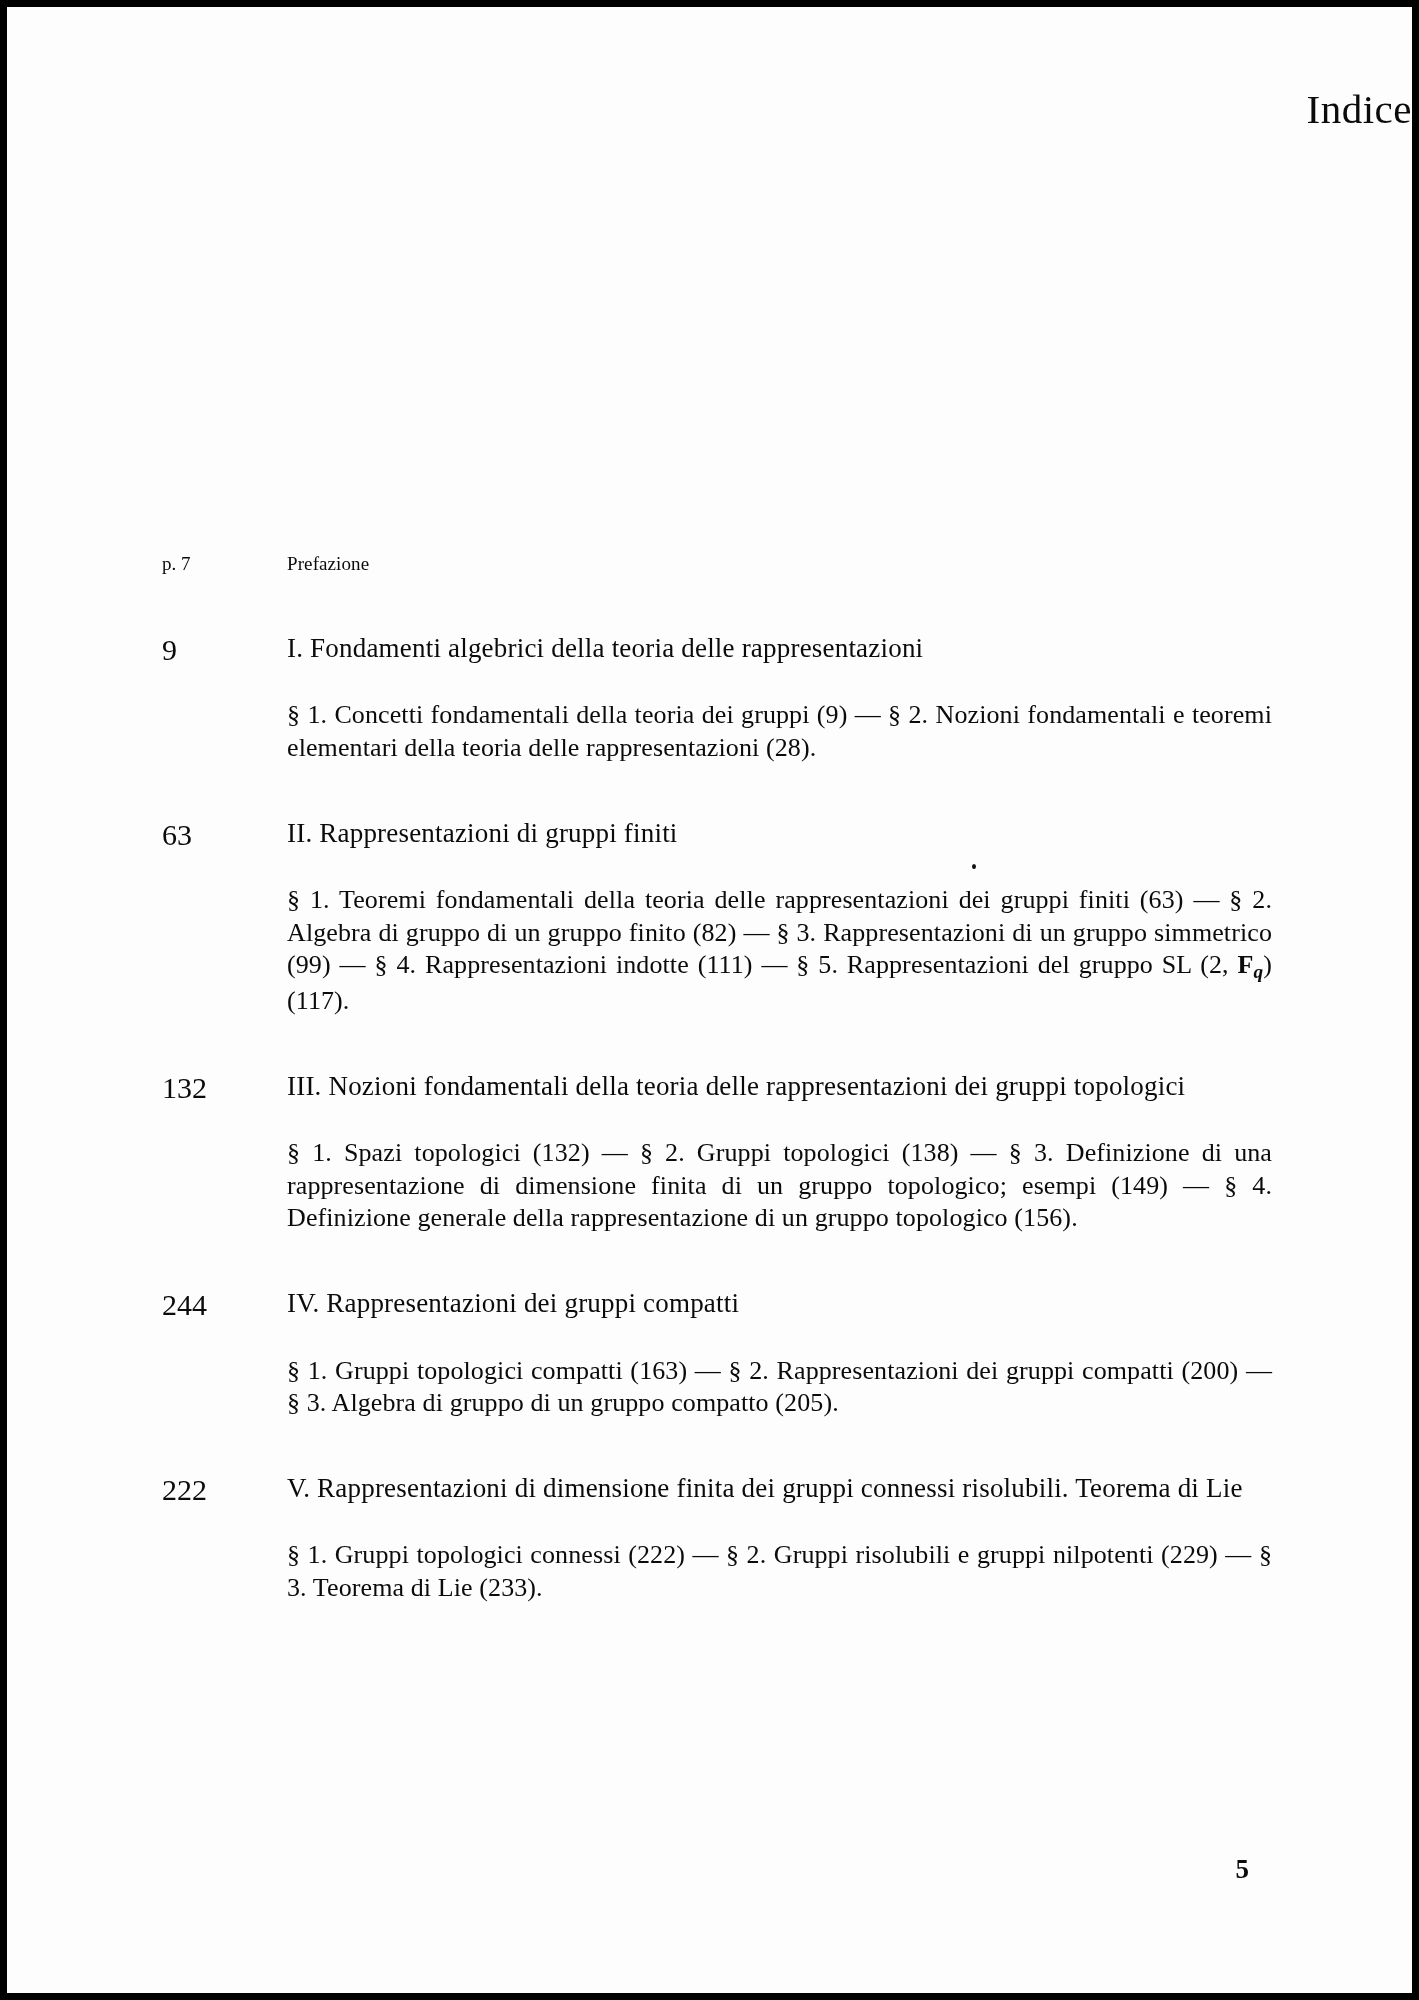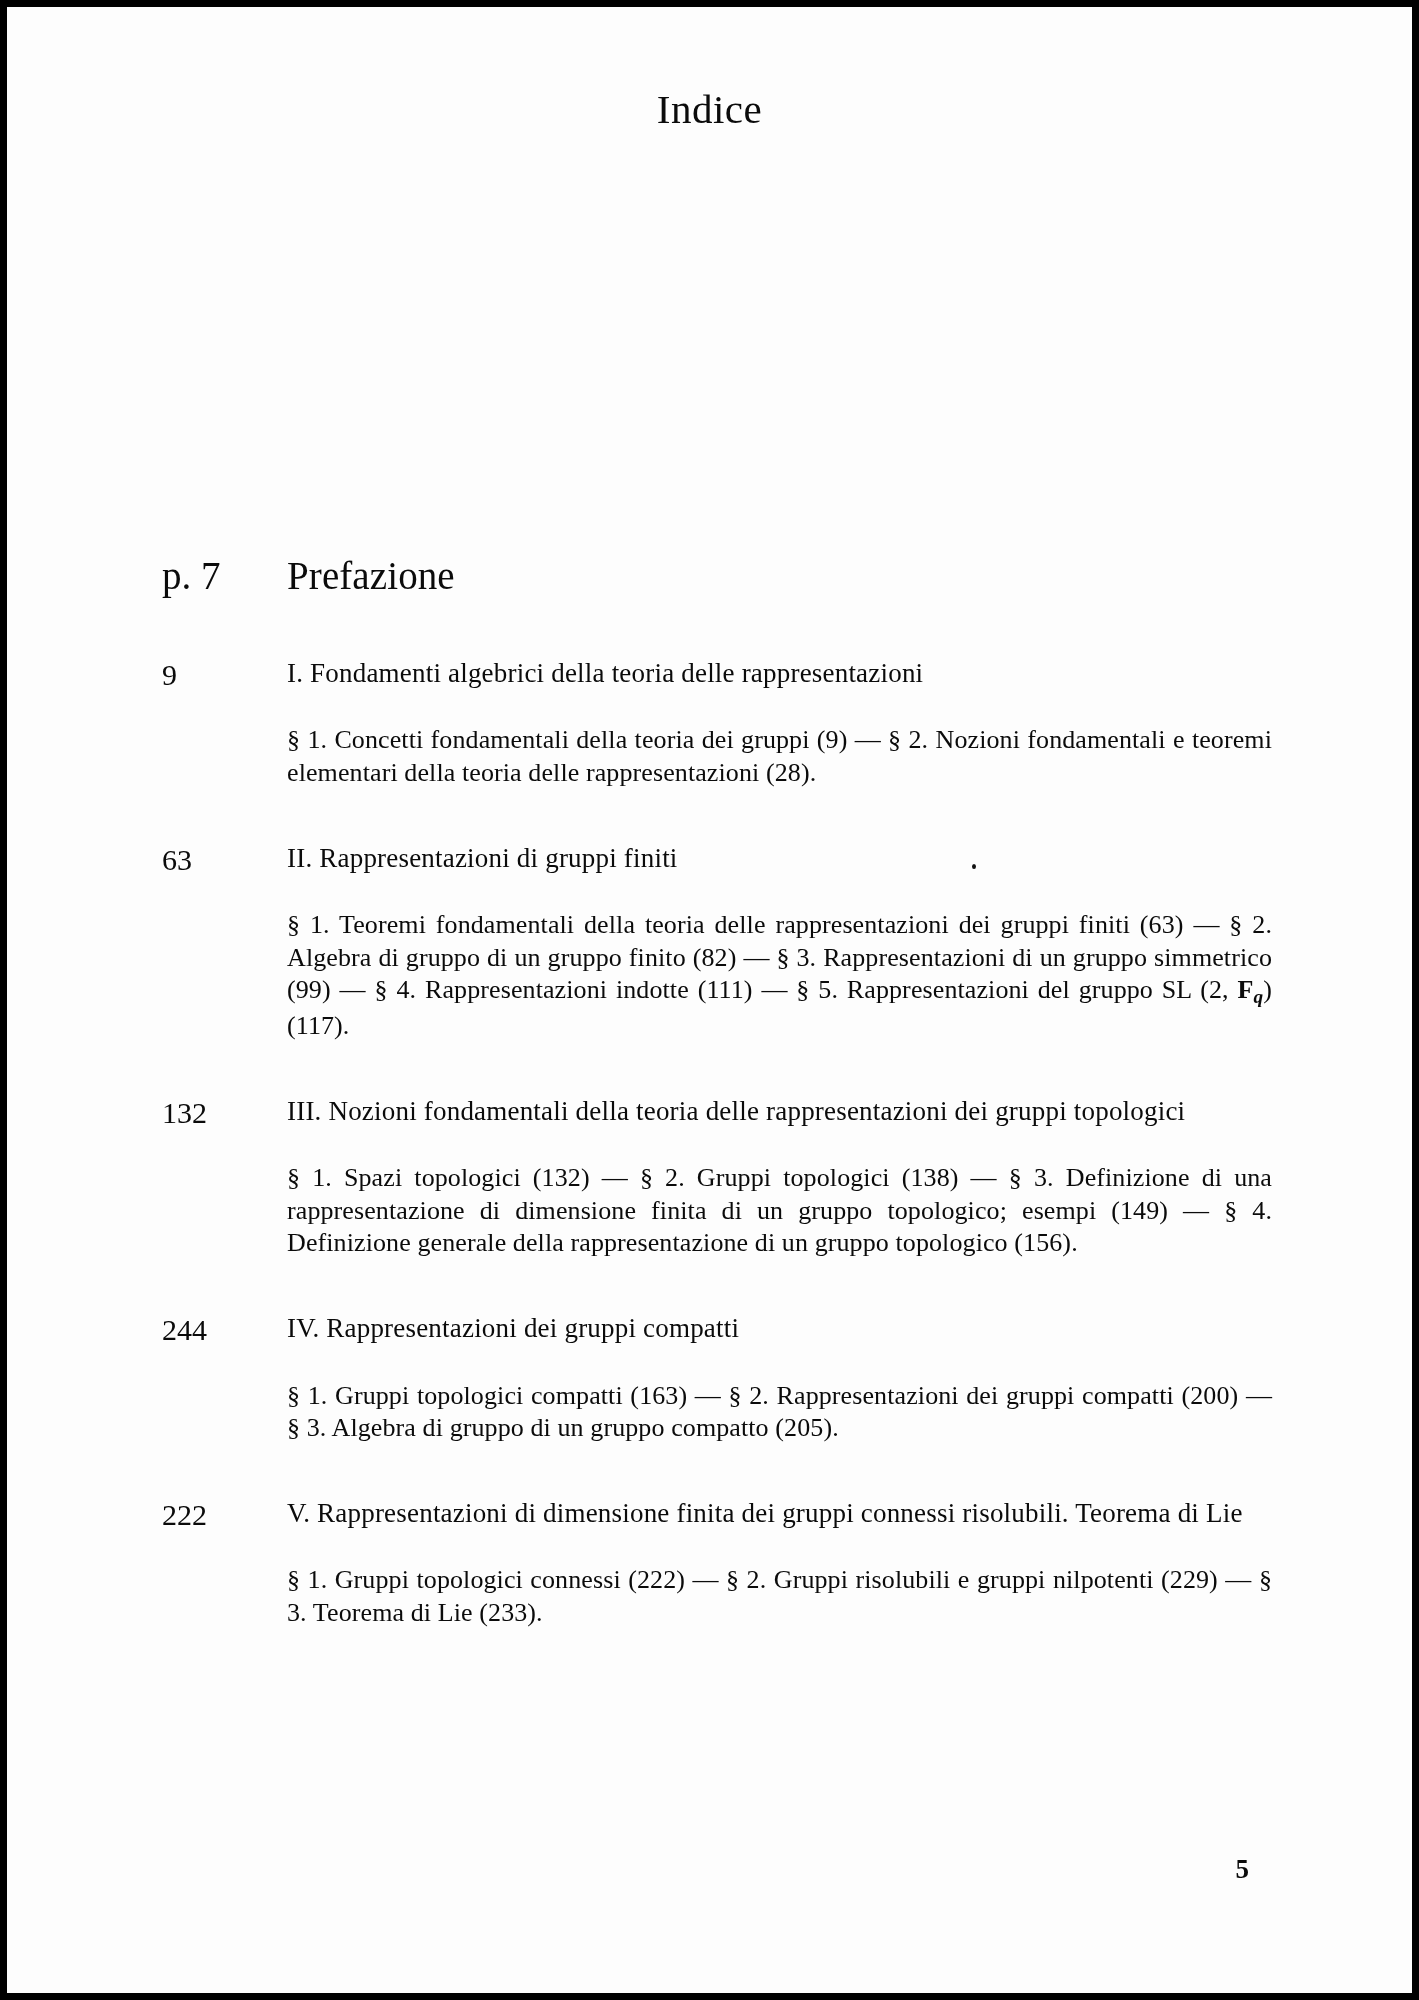--- a/index.html
+++ b/index.html
@@ -28,21 +28,21 @@
     position: absolute;
     left: 0; top: 0; right: 0; bottom: 0;
     background: #fdfdfd;
   }
 
   .doc-title {
     position: absolute;
     top: 78px;
     left: 0;
     width: 100%;
-    text-align: center;
+    text-align: right;
     font-size: 41px;
     letter-spacing: 0.5px;
     font-family: "Liberation Serif", "DejaVu Serif", serif;
   }
 
   .toc {
     position: absolute;
     left: 155px;
     top: 545px;
     width: 1110px;
@@ -70,21 +70,21 @@
     flex: 1 1 auto;
     font-size: 30px;
     line-height: 1.25;
     font-family: "Liberation Serif", "DejaVu Serif", serif;
     letter-spacing: 0.1px;
   }
 
   
   .entry.preface .page-num,
   .entry.preface .entry-title {
-    font-size: 39px;
+    font-size: 19px;
     font-weight: normal;
   }
 
   .entry.chapter .page-num {
     font-size: 30px;
   }
   .entry.chapter .entry-title {
     font-size: 27px;
     letter-spacing: 0.2px;
   }

